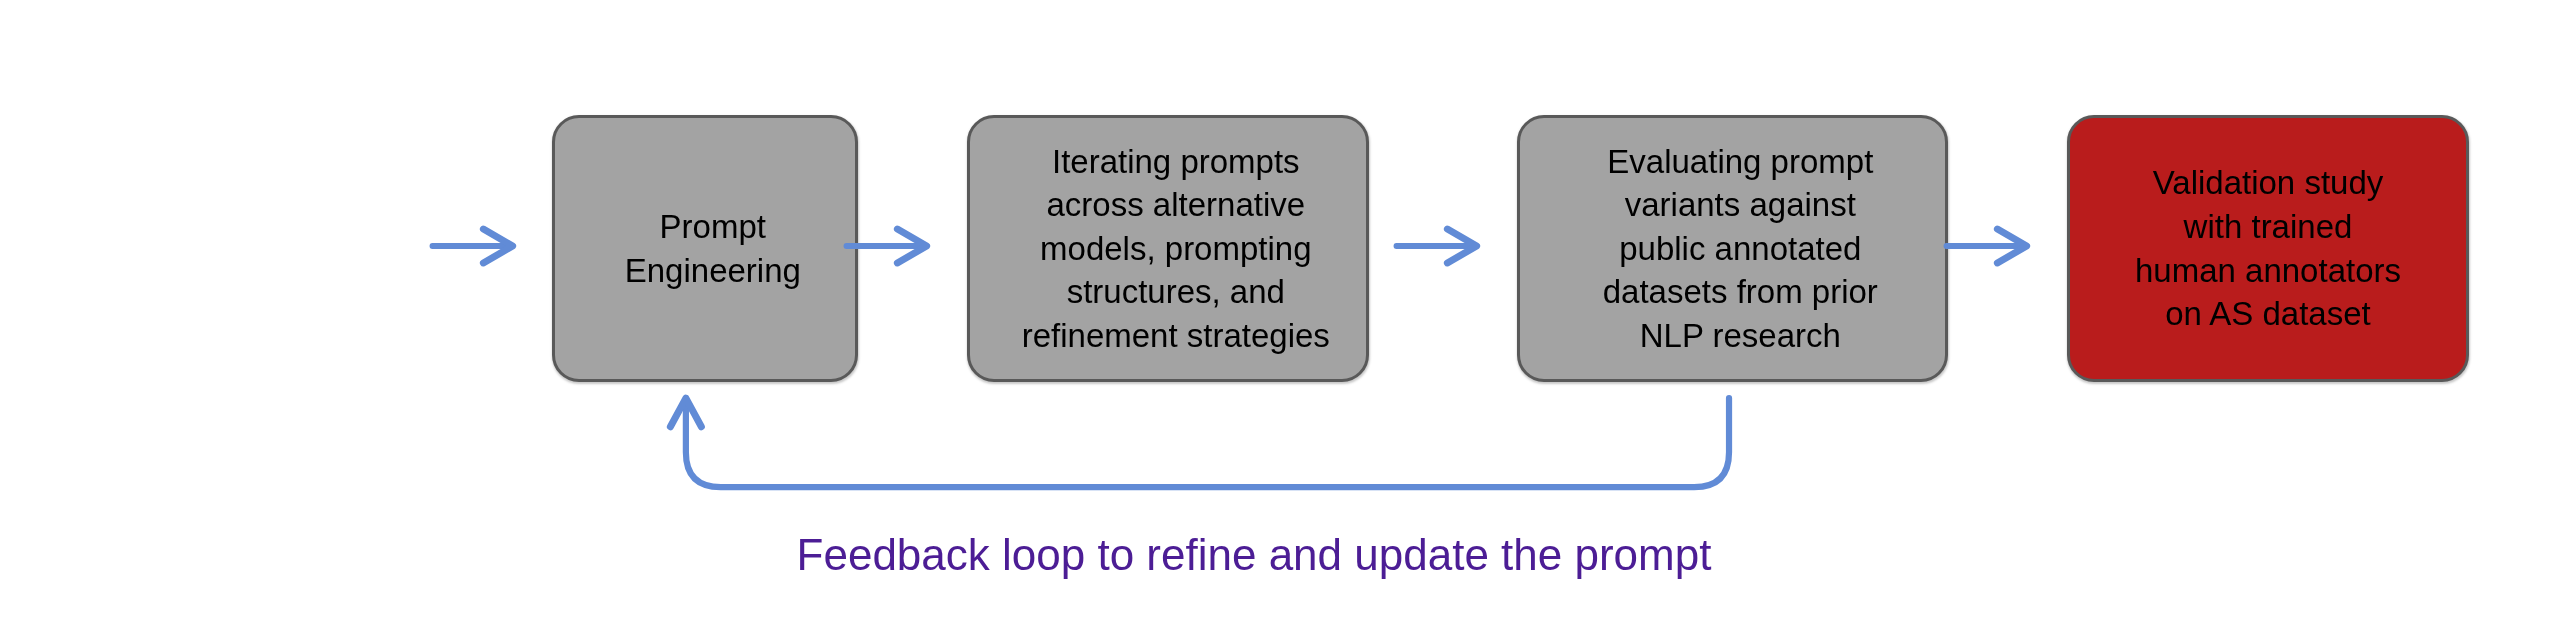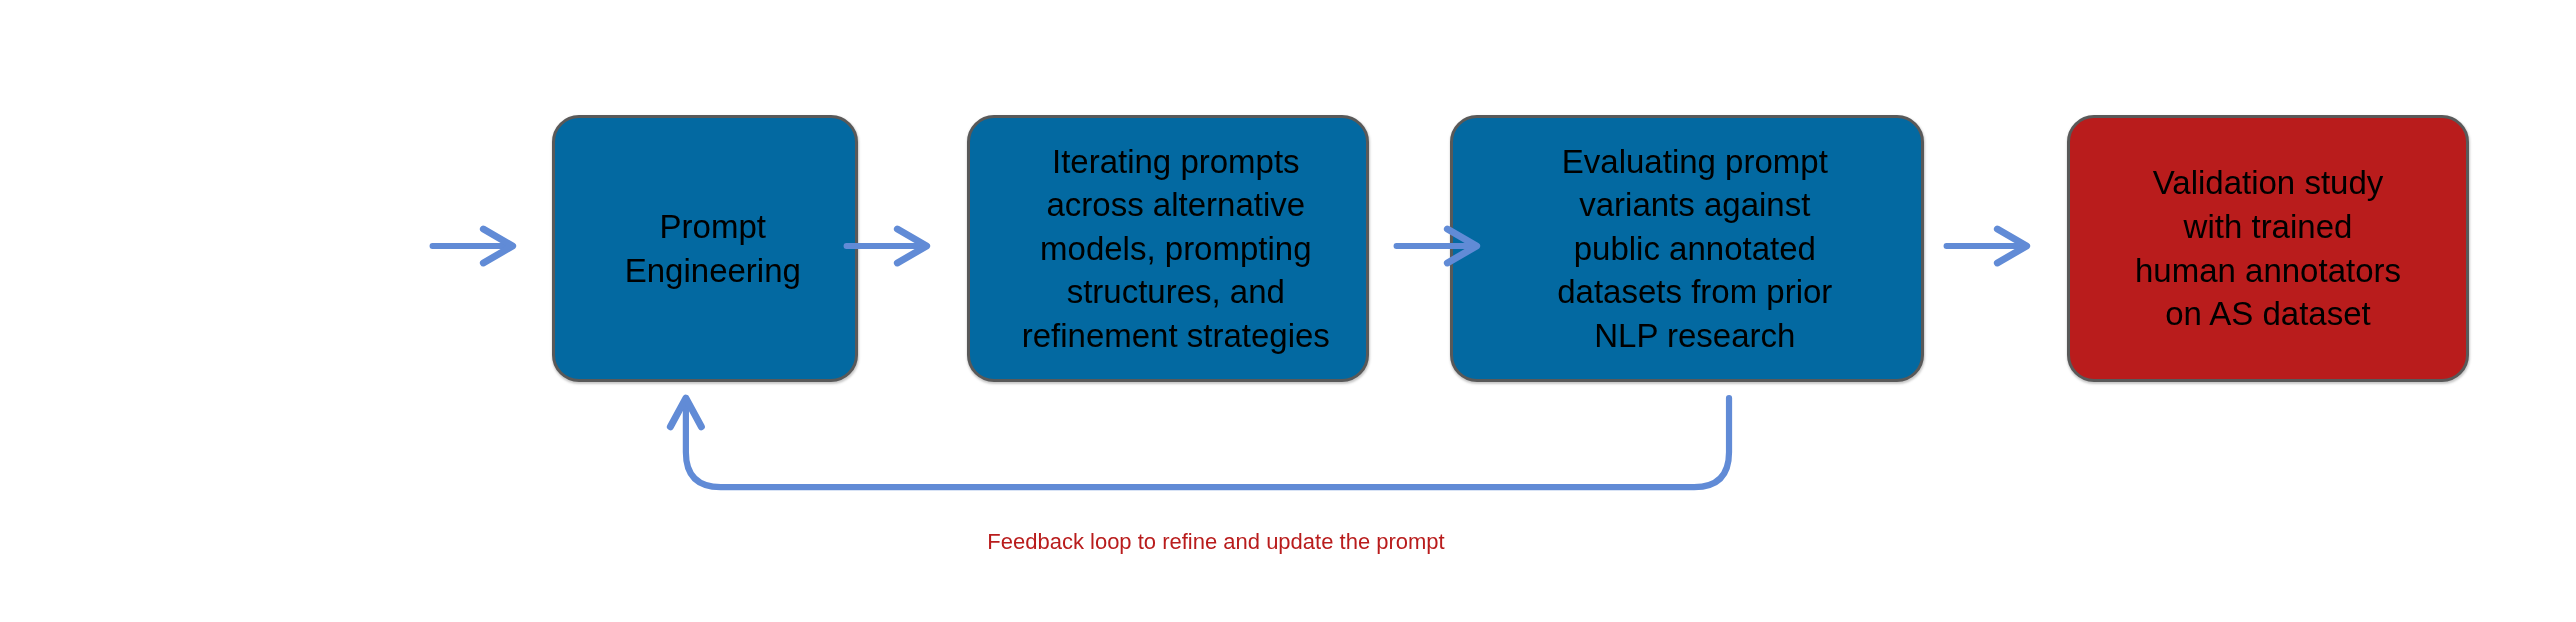--- a/index.html
+++ b/index.html
@@ -23,32 +23,32 @@
     box-sizing: border-box;
     border: 3.1px solid #595959;
     border-radius: 27px;
     display: flex;
     align-items: center;
     justify-content: center;
     text-align: center;
     padding: 11px 12.4px;
     box-shadow: 0.8px 1.6px 2.3px rgba(0,0,0,0.22);
   }
-  .box-gray { background: #0369a1; padding-left: 28px; }
+  .box-gray { background: #a3a3a3; padding-left: 28px; }
   .box-lavender { background: #b91c1c; }
   .flow-box .label {
     white-space: pre-line;
     font-size: 33px;
     line-height: 1.32;
     color: #000000;
   }
   .box-1 { left: 138px;  width: 269px; }
   .box-2 { left: 552px;  width: 306px; }
   .box-3 { left: 967px; width: 402px; }
-  .box-4 { left: 1450px; width: 474px; justify-content: center; }
+  .box-4 { left: 1517px; width: 431px; justify-content: center; }
   .box-5 { left: 2067px; width: 402px; }
 
   .arrow-svg {
     position: absolute;
     top: 219px;
     width: 101px;
     height: 54px;
   }
   .arrow-1 { left: 429px; }
   .arrow-2 { left: 843px; }
@@ -57,27 +57,27 @@
 
   .feedback-svg {
     position: absolute;
     left: 651px;
     top: 384px;
     width: 1116px;
     height: 132px;
   }
   .feedback-caption {
     position: absolute;
-    left: 1216px;
+    left: 1254px;
     top: 529px;
     transform: translateX(-50%);
     white-space: nowrap;
-    font-size: 22px;
+    font-size: 44px;
     line-height: 1.2;
-    color: #b91c1c;
+    color: #4c1d95;
   }
 </style>
 </head>
 <body>
 
 <div class="canvas">
 
 
   <div class="flow-box box-gray box-2">
     <span class="label">Prompt

